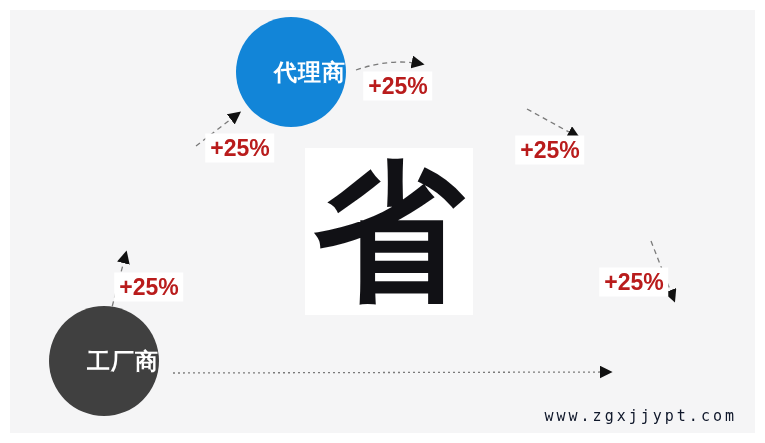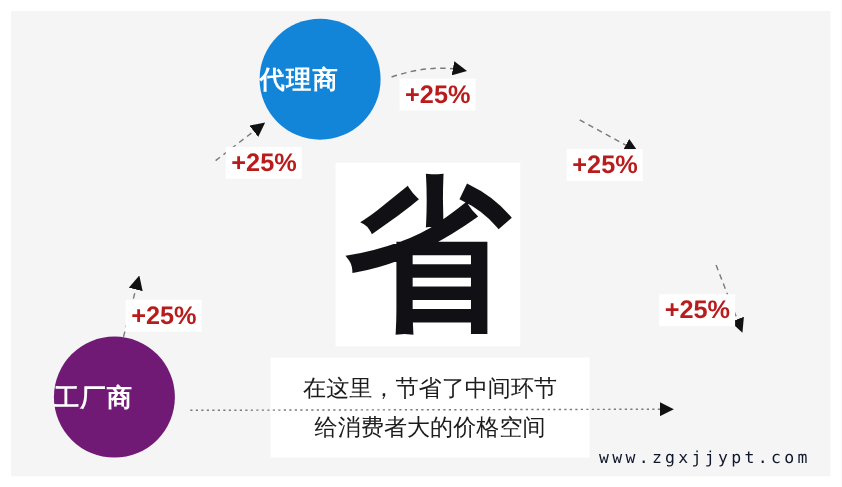--- a/index.html
+++ b/index.html
@@ -11,26 +11,26 @@
   }
   .canvas{
     position:relative;width:765px;height:443px;
     box-sizing:border-box;
     background:#f5f5f6;
     border:10px solid #ffffff;
   }
   
   .node{
     position:absolute;width:110px;height:110px;border-radius:50%;
-    display:flex;align-items:center;justify-content:flex-start;
+    display:flex;align-items:center;justify-content:flex-end;
     color:#ffffff;font-weight:bold;font-size:23px;letter-spacing:1px;
     z-index:4;
   }
   .node.blue{background:#1285d8;}
-  .node.black{background:#701a75;}
+  .node.black{background:#404040;}
   .node-factory   {left:39px;  top:296px;}
   .node-general   {left:90px;  top:118px;}
   .node-agent     {left:226px; top:7px;}
   .node-wholesale {left:416px; top:7px;}
   .node-specialty {left:552px; top:114px;}
   .node-consumer  {left:603px; top:294px;}
   
   .save-box{
     position:absolute;left:295px;top:138px;width:168px;height:167px;
     background:#ffffff;display:flex;align-items:center;justify-content:center;
@@ -72,24 +72,20 @@
 </style>
 </head>
 <body>
 
 <div class="canvas">
 
   <div class="save-box">
     <span class="save-char">省</span>
   </div>
 
-  <div class="caption-box">
-    <span>在这里，节省了中间环节</span>
-    <span>给消费者大的价格空间</span>
-  </div>
 
   <svg class="arrows" viewBox="0 0 765 443" xmlns="http://www.w3.org/2000/svg">
     <defs>
       <marker id="ah" viewBox="0 0 10 10" refX="8" refY="5" markerWidth="10" markerHeight="10" orient="auto">
         <path d="M0,0 L10,5 L0,10 z" fill="#111111"></path>
       </marker>
     </defs>
 
     <path d="M100,305 L116,243" fill="none" stroke="#7a7a7a" stroke-width="1.3" stroke-dasharray="5 4" marker-end="url(#ah)"></path>
 

